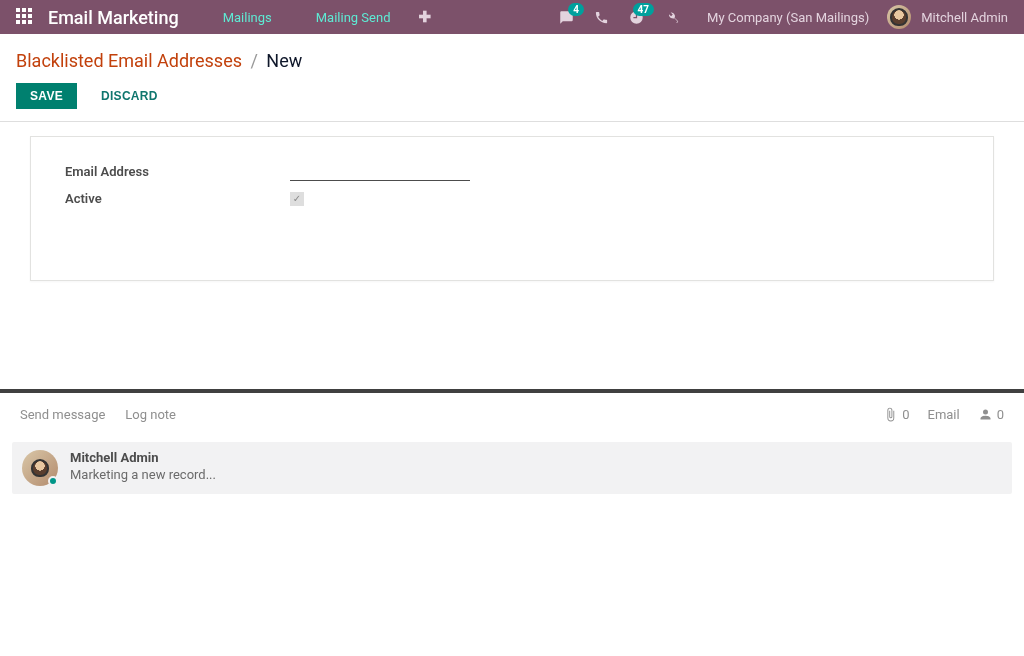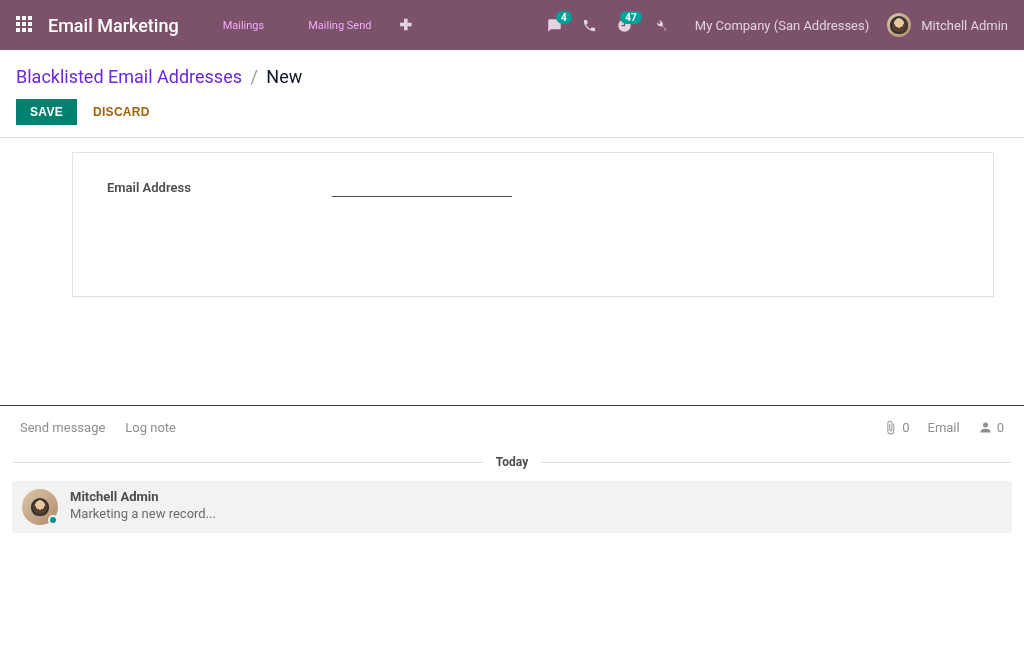--- a/index.html
+++ b/index.html
@@ -6,21 +6,21 @@
   body {
     font-family: -apple-system, BlinkMacSystemFont, "Segoe UI", Roboto, "Helvetica Neue", Arial, sans-serif;
     font-size: 13px;
     color: #4c4c4c;
     background: #fff;
     width: 1024px;
     height: 656px;
   }
   .navbar {
     background: #7c516a;
-    height: 50px;
+    height: 34px;
     display: flex;
     align-items: center;
     padding: 0 16px;
     color: #fff;
   }
   .apps-icon {
     width: 18px; height: 18px;
     display: grid;
     grid-template-columns: repeat(3, 4px);
     grid-template-rows: repeat(3, 4px);
@@ -29,22 +29,22 @@
     cursor: pointer;
   }
   .apps-icon span { background: #fff; display:block; width:4px; height:4px; }
   .brand {
     font-size: 18px;
     font-weight: 500;
     margin-right: 28px;
     cursor: pointer;
   }
   .nav-link {
-    color: #f0abfc;
-    font-size: 11px;
+    color: #5eead4;
+    font-size: 13px;
     margin-right: 28px;
     cursor: pointer;
     padding-left: 16px;
   }
   .nav-plus {
     color: #e3d3de;
     font-size: 15px;
     cursor: pointer;
     font-weight: bold;
   }
@@ -94,53 +94,52 @@
     background: radial-gradient(circle at 50% 35%, #e8c7a0 40%, #5a3e2e 42%);
     border-radius: 50% 50% 45% 45%;
     border: 2px solid #333;
   }
   .breadcrumb-bar {
     padding: 16px 16px 6px;
   }
   .breadcrumb {
     font-size: 18px;
   }
-  .breadcrumb a { color: #6d28d9; text-decoration: none; cursor: pointer; }
+  .breadcrumb a { color: #c2410c; text-decoration: none; cursor: pointer; }
   .breadcrumb .sep { color: #999; margin: 0 4px; }
   .breadcrumb .current { color: #0f172a; }
   .action-buttons {
     padding: 6px 16px 12px;
     display: flex;
     align-items: center;
-    gap: 12px;
+    gap: 20px;
   }
   .btn-save {
     background: #00806f;
     color: #fff;
     border: none;
     padding: 6px 14px;
     font-weight: bold;
     font-size: 12px;
     cursor: pointer;
     letter-spacing: 0.3px;
   }
   .btn-discard {
     background: none;
     border: none;
-    color: #a16207;
+    color: #0f766e;
     font-weight: bold;
     font-size: 12px;
     cursor: pointer;
     padding: 6px 4px;
     letter-spacing: 0.3px;
   }
   .divider-h { border: none; border-top: 1px solid #dedede; width: 100%; }
   .form-sheet-wrap {
     padding: 14px 30px 18px;
-    margin-left: 42px;
   }
   .form-sheet {
     background: #fff;
     border: 1px solid #e2e2e0;
     min-height: 145px;
     padding: 24px 34px;
     box-shadow: 0 1px 2px rgba(0,0,0,0.04);
   }
   .form-row {
     display: flex;
@@ -166,21 +165,21 @@
     width: 14px; height: 14px;
     background: #dedede;
     display: inline-flex;
     align-items: center;
     justify-content: center;
     font-size: 10px;
     color: #888;
   }
   .chatter {
     margin-top: 90px;
-    border-top: 1px solid #404040;
+    border-top: 4px solid #404040;
   }
   .chatter-top {
     display: flex;
     align-items: center;
     padding: 14px 20px;
     color: #8f8f8f;
     font-size: 13px;
   }
   .chatter-top .tab {
     margin-right: 20px;
@@ -278,21 +277,21 @@
       </svg>
     <span class="badge">47</span>
   </div>
   <div class="nav-icon-wrap">
     <svg class="ico" viewBox="0 0 24 24">
         <path d="M22 19l-9-9 2-2a4 4 0 00-5.6-5.6L12 5 9 2 7 4l3 3-8 8v5h5l8-8 3 3 4-4-3-3 3-3-2-2-3 3z" fill="none"></path>
         <path d="M21.7 18.3l-5-5c.8-1.4 1.1-3.1.6-4.8C16.5 5.5 13.6 3.6 10.7 4l3.3 3.3-2.7 2.7L8 6.7C7.6 9.6 9.5 12.5 12.5 13.3c1.7.5 3.4.2 4.8-.6l5 5c.4.4.4 1 0 1.4l-1.2 1.2c-.4.4-1 .4-1.4 0z"></path>
       </svg>
   </div>
 
-  <div class="company">My Company (San Addresses)</div>
+  <div class="company">My Company (San Mailings)</div>
 
   <div class="user-area">
     <div class="avatar">
         <div class="avatar-inner"></div>
       </div>
     <span>Mitchell Admin</span>
   </div>
 </div>
 
 <div class="breadcrumb-bar">
@@ -307,20 +306,24 @@
   <button class="btn-save">SAVE</button>
   <button class="btn-discard">DISCARD</button>
 </div>
 <hr class="divider-h">
 
 <div class="form-sheet-wrap">
   <div class="form-sheet">
     <div class="form-row">
       <label>Email Address</label>
       <input type="text" value="" style="">
+    </div>
+    <div class="form-row">
+      <label>Active</label>
+      <span class="checkbox-disp">✓</span>
     </div>
   </div>
 </div>
 
 <div class="chatter">
   <div class="chatter-top">
     <span class="tab">Send message</span>
     <span class="tab">Log note</span>
     <span class="spacer"></span>
     <span class="follow-item">
@@ -331,25 +334,20 @@
     </span>
     <span class="follow-item">Email</span>
     <span class="follow-item">
       <svg class="ico" viewBox="0 0 24 24">
           <path d="M12 12a4 4 0 100-8 4 4 0 000 8zm0 2c-2.7 0-8 1.3-8 4v2h16v-2c0-2.7-5.3-4-8-4z"></path>
         </svg>
       <span>0</span>
     </span>
   </div>
 
-  <div class="today-sep">
-    <div class="line"></div>
-    <div class="lbl">Today</div>
-    <div class="line"></div>
-  </div>
 
   <div class="msg-list">
     <div class="msg">
       <div class="avatar-lg">
         <div class="avatar-inner"></div>
         <span class="status-dot"></span>
       </div>
       <div>
         <div class="author">Mitchell Admin</div>
         <div class="body">Marketing a new record...</div>

